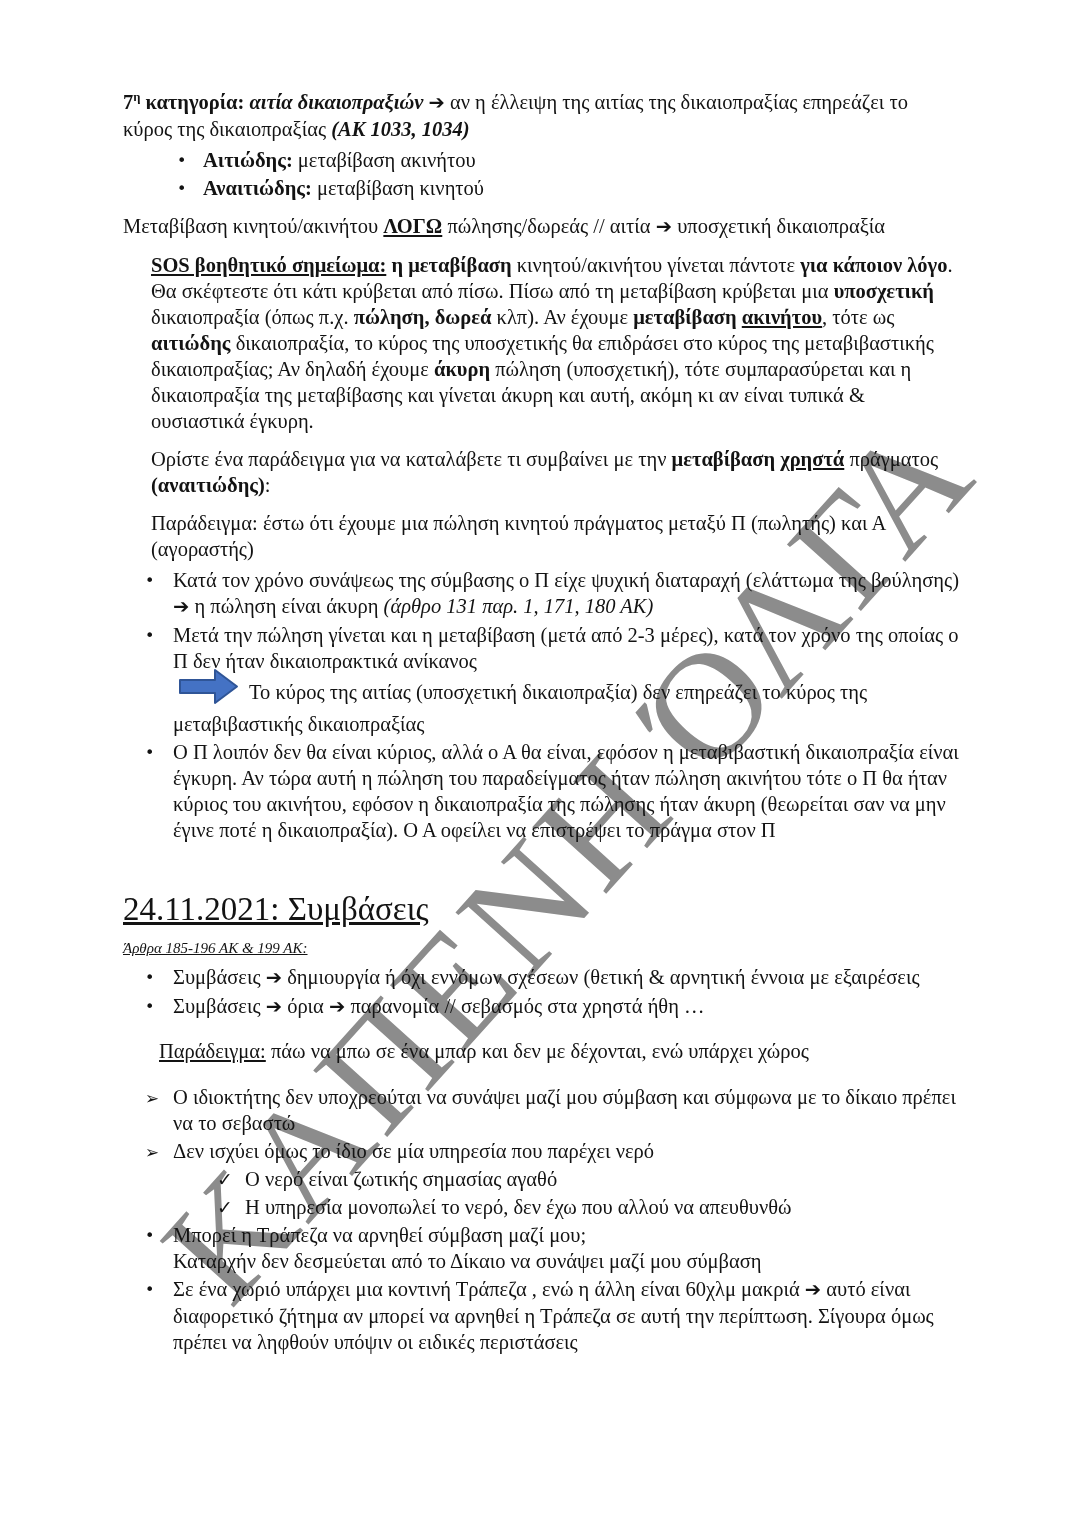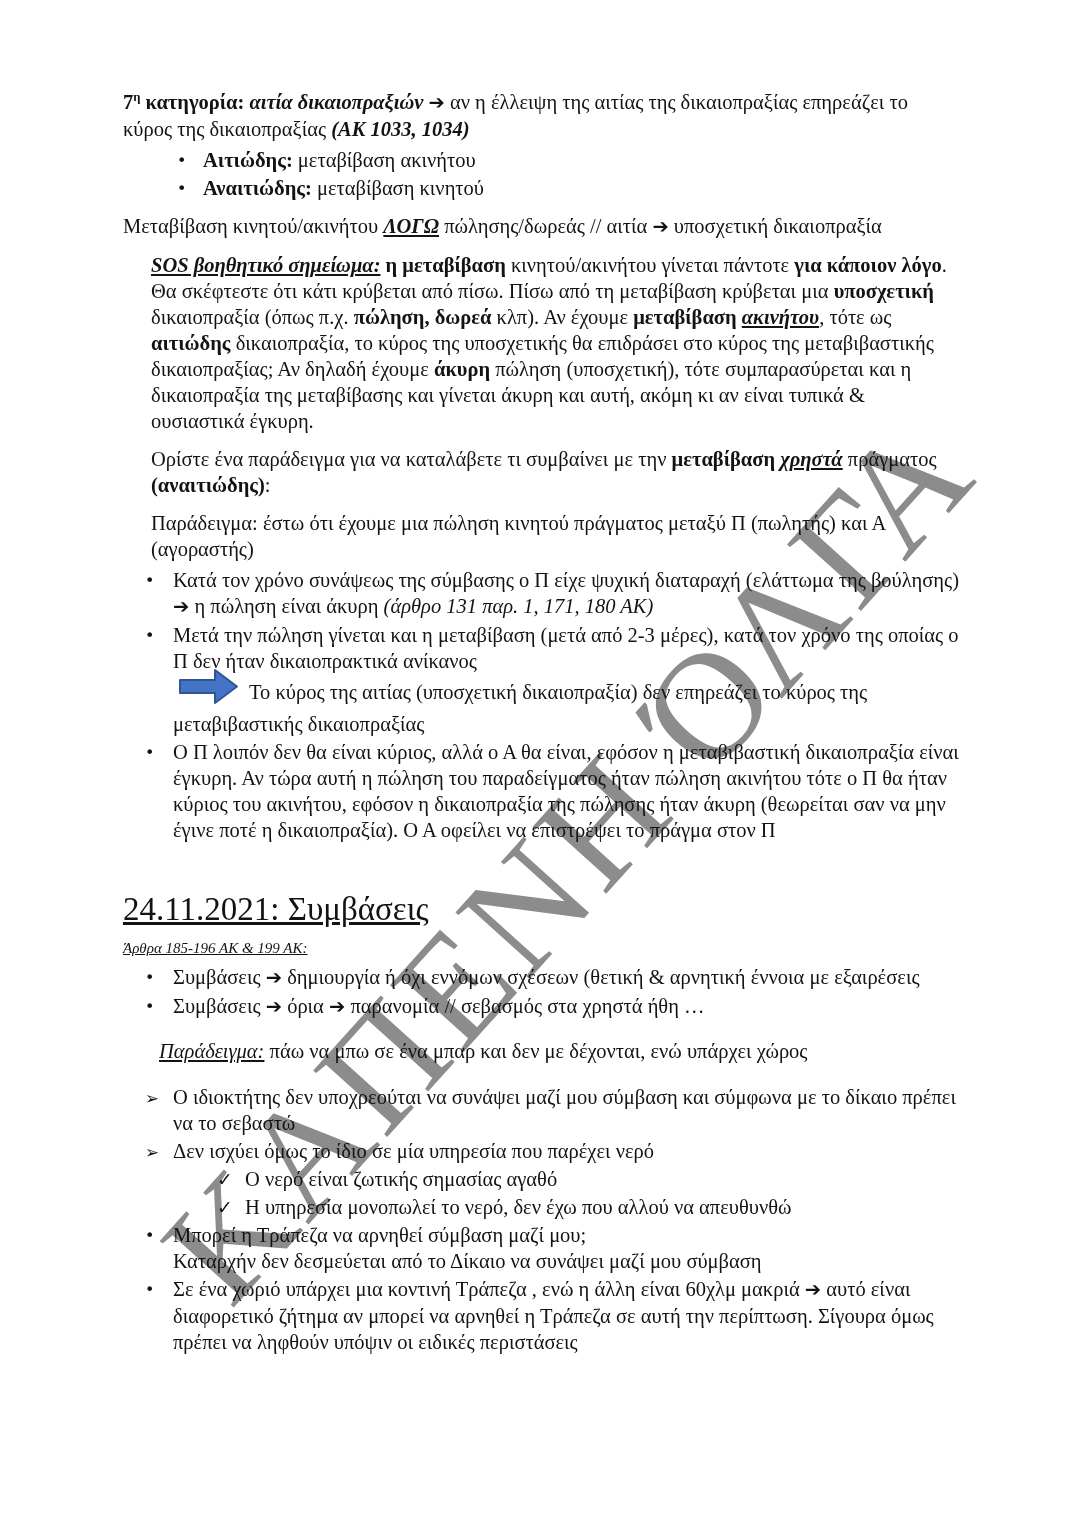--- a/index.html
+++ b/index.html
@@ -54,21 +54,21 @@
   .lv3{padding-left:122px;}
   .marker{position:absolute;top:0;font-family:"DejaVu Sans","Liberation Sans",sans-serif;}
   .lv1 > .marker{left:22px;}
   .lv2 > .marker{left:54px;}
   .lv3 > .marker{left:94px;}
   .marker.m-disc{font-size:0.78em;top:1px;}
   .marker.m-arrow{font-size:0.82em;top:1px;}
   .marker.m-check{font-size:0.92em;}
   .b{font-weight:bold;}
   .i{font-style:italic;}
-  .u{text-decoration:underline;font-style:italic;}
+  .u{text-decoration:underline;}
   sup{font-size:0.62em;line-height:0;}
   .arr{
     font-family:"DejaVu Sans","Liberation Sans",sans-serif;
     font-weight:bold;
     font-size:0.95em;
   }
   .block-arrow{
     display:inline-block;
     vertical-align:middle;
     margin:-10px 10px 0 6px;

